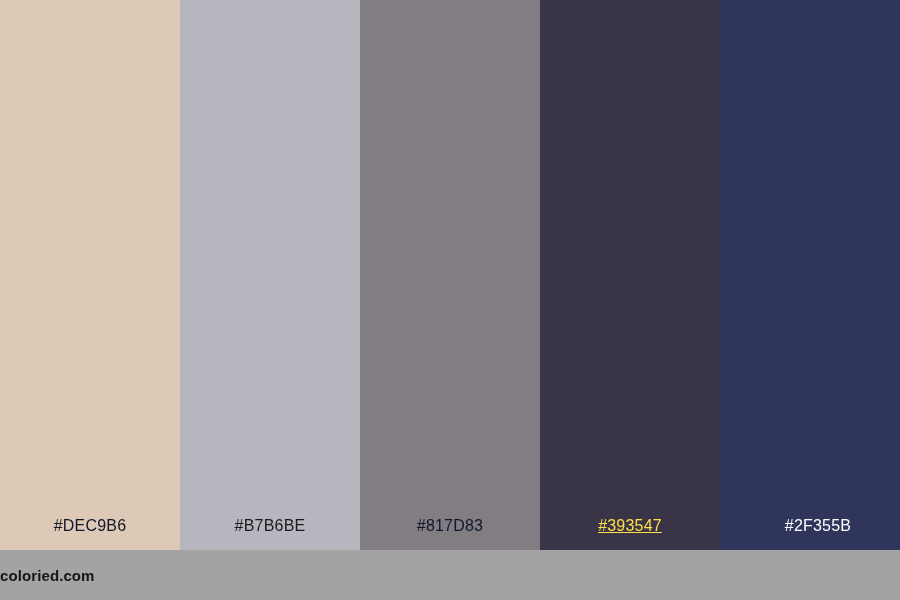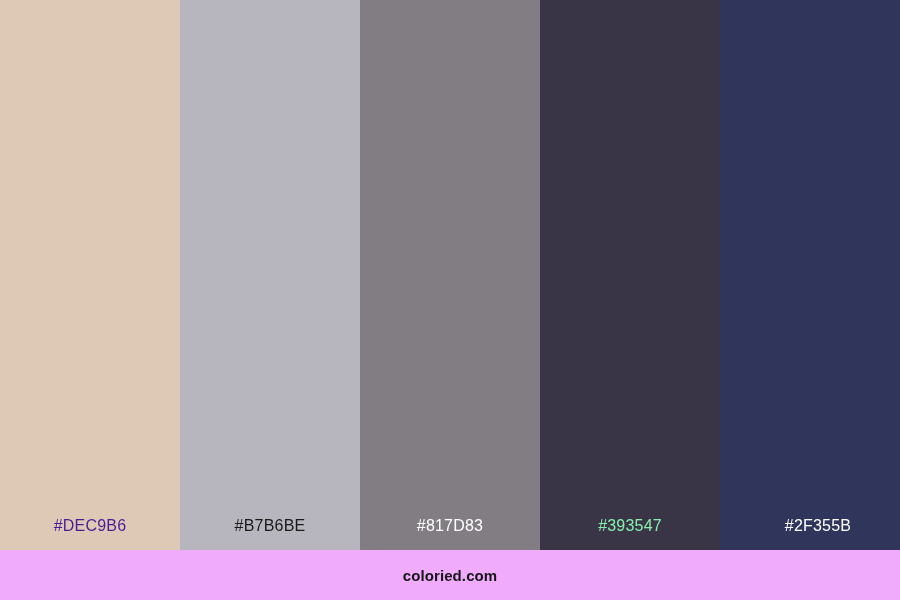--- a/index.html
+++ b/index.html
@@ -60,55 +60,54 @@
   }
   .swatch.label-light .swatch-label {
     color: #ffffff;
   }
 
   
   #footer-bar {
     flex: 1 1 50px;
     height: 50px;
     width: 900px;
-    background: #f0abfc;
+    background: #a3a3a3;
     display: flex;
     align-items: center;
-    justify-content: center;
   }
 
   #site-credit {
     font-size: 15px;
     font-weight: 700;
     color: #161616;
     letter-spacing: 0.1px;
     font-family: "Liberation Sans", "DejaVu Sans", sans-serif;
   }
 </style>
 </head>
 <body>
 
 <div id="palette-page" style="width: 900px; height: 600px; background: rgb(255, 255, 255);">
 
   <div id="swatch-strip" style="height: 550px; flex-basis: 550px;">
 
     <div class="swatch label-dark" style="background-color: rgb(222, 201, 182);">
-      <span class="swatch-label" style="color: #4c1d95;">#DEC9B6</span>
+      <span class="swatch-label" style="color: #0f172a;">#DEC9B6</span>
     </div>
 
     <div class="swatch label-dark" style="background-color: rgb(183, 182, 190); padding-left: 15px;">
       <span class="swatch-label" style="color: rgb(26, 26, 26);">#B7B6BE</span>
     </div>
 
     <div class="swatch label-light" style="background-color: rgb(129, 125, 131);">
-      <span class="swatch-label" style="color: #ffffff;">#817D83</span>
+      <span class="swatch-label" style="color: #0f172a;">#817D83</span>
     </div>
 
     <div class="swatch label-light" style="background-color: rgb(57, 53, 71);">
-      <span class="swatch-label" style="color: #86efac;">#393547</span>
+      <span class="swatch-label" style="color: #fde047; text-decoration: underline;">#393547</span>
     </div>
 
     <div class="swatch label-light" style="background-color: rgb(47, 53, 91);">
       <span class="swatch-label" style="color: rgb(255, 255, 255); padding-left: 16px;">#2F355B</span>
     </div>
 
   </div>
 
   <div id="footer-bar" style="height: 50px; flex-basis: 50px;">
     <span id="site-credit">coloried.com</span>

